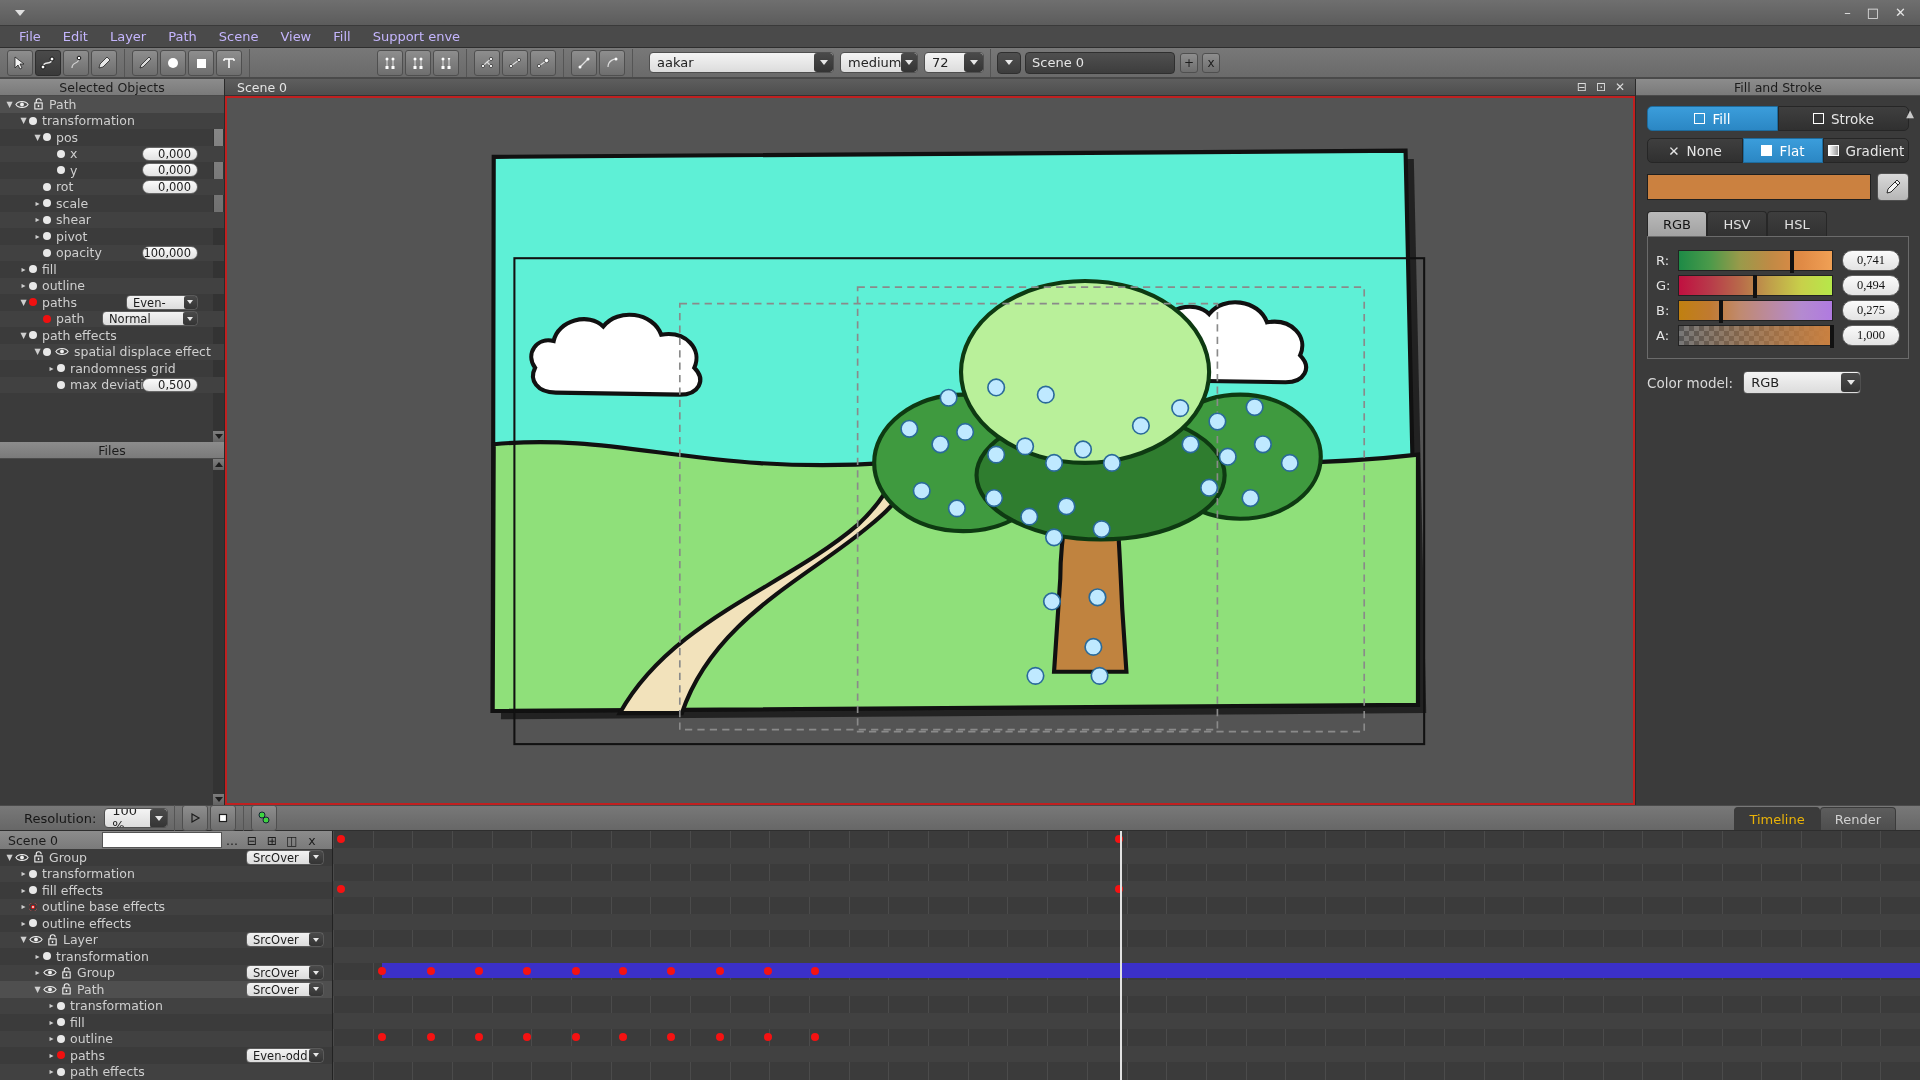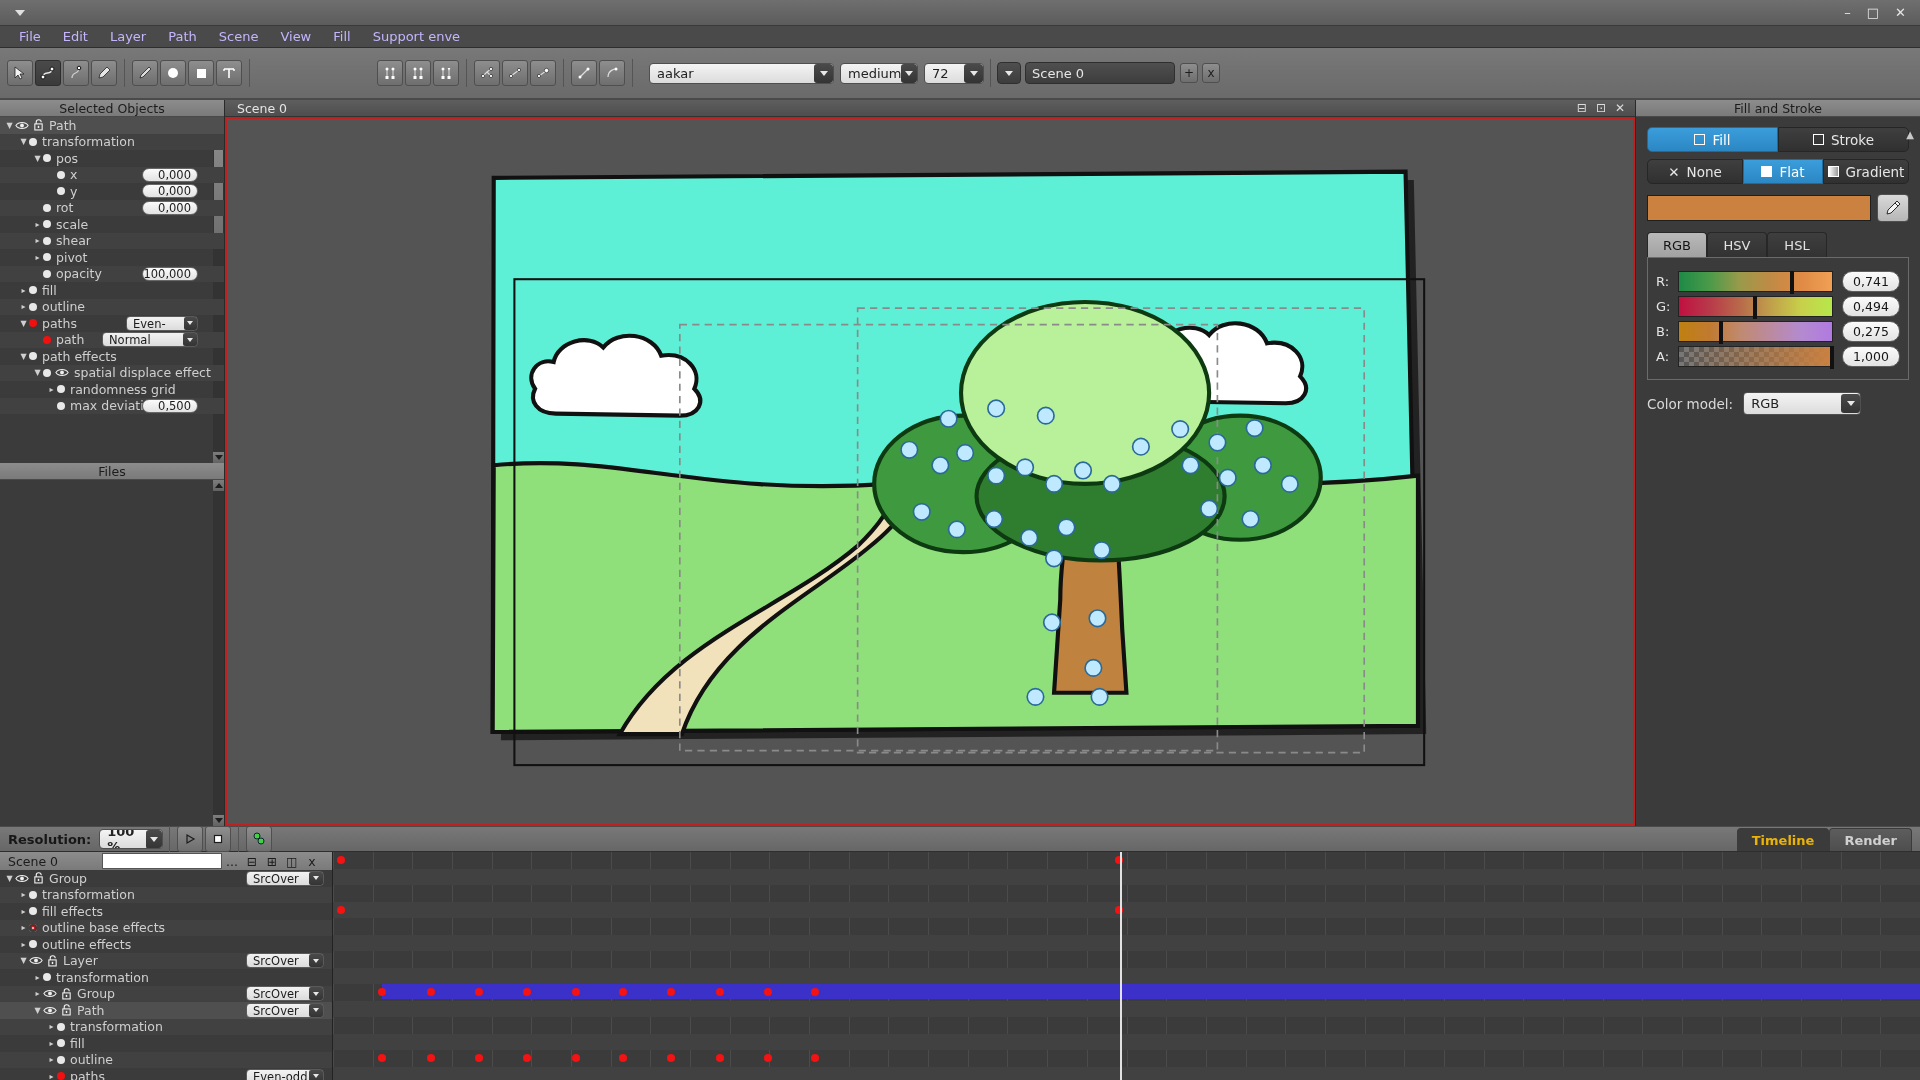--- a/index.html
+++ b/index.html
@@ -23,21 +23,21 @@
   #titlebar .tb-right span { font-size:13px; color:#e6e6e6; cursor:pointer;}
   .caret-dn { width:0;height:0;border-left:5px solid transparent;border-right:5px solid transparent;border-top:6px solid #e0e0e0;}
   
   #menubar {
     height:22px; background:#4a4a4a; display:flex; align-items:center;
     padding-left:8px; gap:0px; border-bottom:1px solid #2e2e2e;
   }
   #menubar .mi { padding:2px 11px; font-size:13px; color:#c4b5fd; cursor:pointer; }
   
   #toolbar {
-    height:52px; background:linear-gradient(#787878,#6a6a6a);
+    height:31px; background:linear-gradient(#787878,#6a6a6a);
     display:flex; align-items:center; padding:0 6px; gap:0px;
     border-bottom:2px solid #4a4a4a;
   }
   .tb-sep { width:1px; height:28px; background:#555; margin:0 6px; }
   .tbtn {
     width:26px; height:26px; margin:0 1px;
     background:linear-gradient(#8e8e8e,#6e6e6e);
     border:1px solid #4f4f4f; border-radius:3px;
     display:flex;align-items:center;justify-content:center;cursor:pointer;
   }
@@ -126,24 +126,24 @@
   .cmtabs { display:flex; margin-top:10px; }
   .cmtab { width:60px;height:25px; background:linear-gradient(#3e3e3e,#323232); border:1px solid #272727; border-bottom:none;
     border-radius:4px 4px 0 0; color:#e2e2e2; font-size:13px; display:flex;align-items:center;justify-content:center; cursor:pointer;}
   .cmtab.on { background:linear-gradient(#b9b9b9,#a2a2a2); color:#141414;}
   .slbox { border:1px solid #6b6b6b; padding:9px 8px; background:#3b3b3b;}
   .slrow { display:flex; align-items:center; height:22px; margin:3px 0;}
   .sllab { width:22px; font-size:13px; color:#e4e4e4;}
   .sltrack { flex:1; height:21px; border:1px solid #222; position:relative;}
   .sltrack .knob { position:absolute; top:-1px; width:4px; height:23px; background:#111;}
   .slval { width:58px;height:21px; margin-left:9px; background:linear-gradient(#fbfbfb,#e3e3e3);
-    border:1px solid #5e5e5e; border-radius:10px; color:#141414; font-size:12.5px; display:flex;align-items:center;justify-content:center;}
+    border:1px solid #5e5e5e; border-radius:10px; color:#141414; font-size:12.5px; display:flex;align-items:center;justify-content:center;font-family:Liberation Serif, serif;}
   .cmrow { display:flex; align-items:center; margin-top:12px; gap:10px;}
   
-  #botbar { height:26px; background:linear-gradient(#787878,#676767); display:flex; align-items:center; padding:0 8px; border-top:1px solid #4a4a4a; border-bottom:1px solid #2e2e2e;font-weight:bold;}
+  #botbar { height:26px; background:linear-gradient(#787878,#676767); display:flex; align-items:center; padding:0 24px; border-top:1px solid #4a4a4a; border-bottom:1px solid #2e2e2e;}
   #botbar .lbl { font-size:13px; color:#171717; margin-right:8px;}
   .tl-tabs { margin-left:auto; display:flex; height:24px; align-items:flex-end;}
   .tl-tab { padding:4px 14px 3px; font-size:13px; color:#d0d0d0; background:linear-gradient(#5d5d5d,#4e4e4e); border:1px solid #3b3b3b; border-bottom:none; border-radius:4px 4px 0 0; cursor:pointer;}
   .tl-tab.on { background:#3b3b3b; color:#eab308;}
   
   #timeline { height:268px; display:flex; background:#3b3b3b;}
   #tl-left { width:333px; border-right:1px solid #222; display:flex;flex-direction:column;}
   .tl-hdr { height:18px; background:linear-gradient(#8c8c8c,#7a7a7a); display:flex; align-items:center; color:#1b1b1b; font-size:12.5px;}
   .tl-hdr .nm { padding-left:8px; width:100px;}
   .tl-hdr .srch { width:120px;height:16px;background:#fff;border:1px solid #555; margin-left:2px;}

